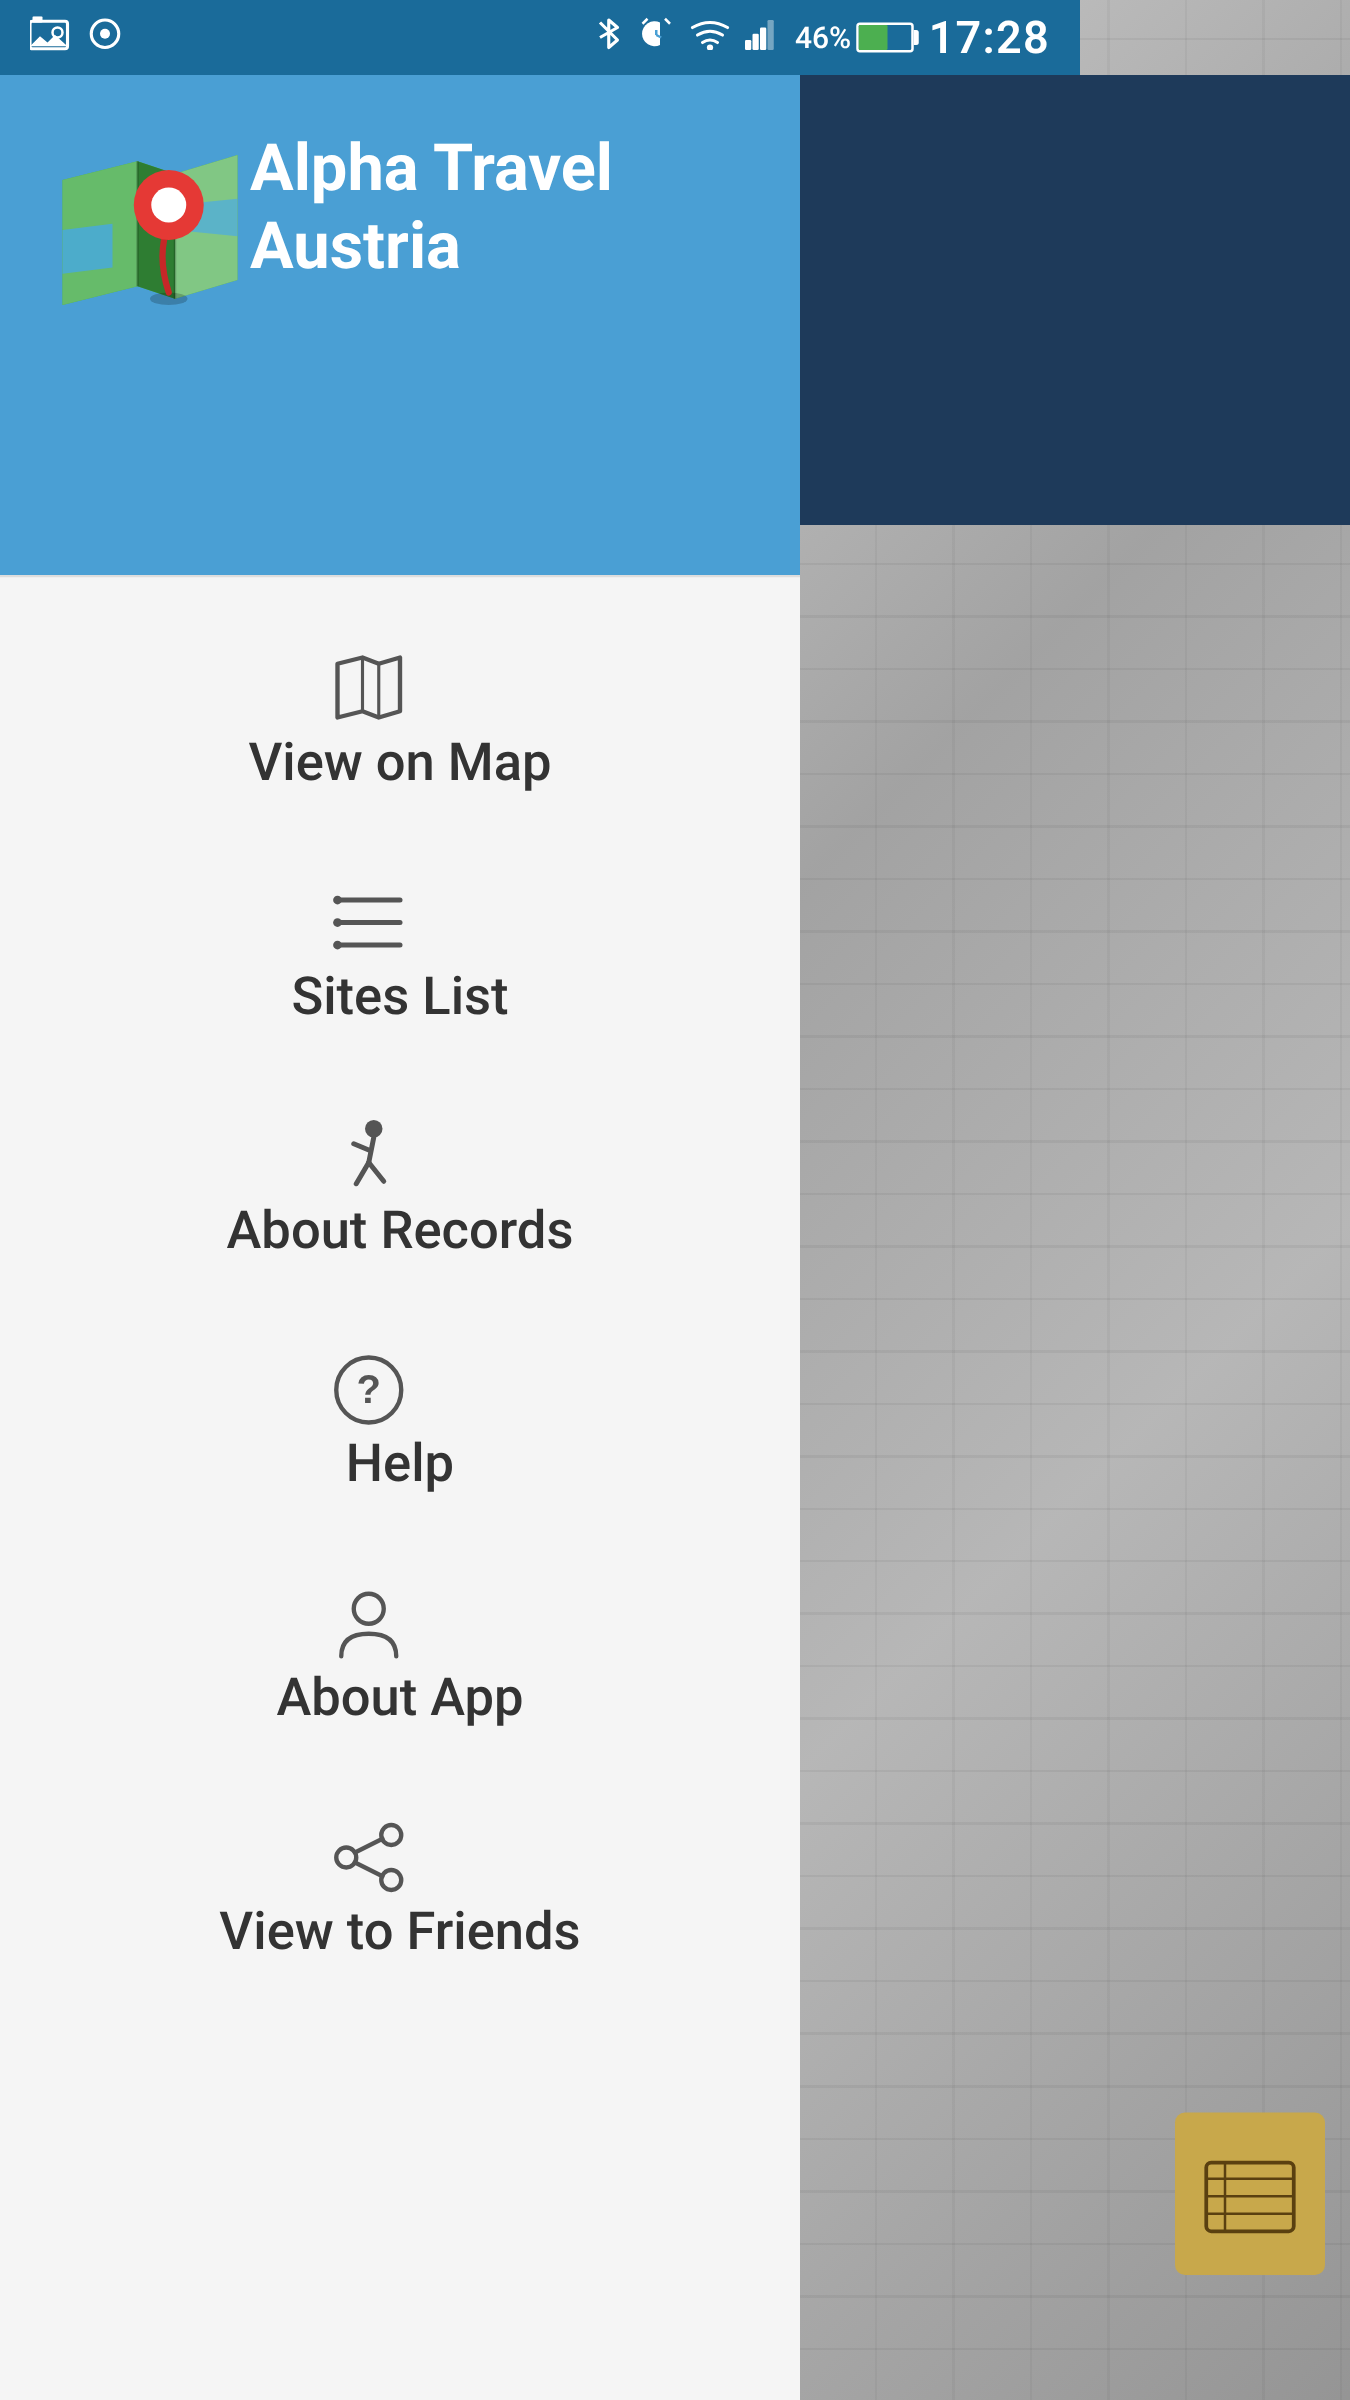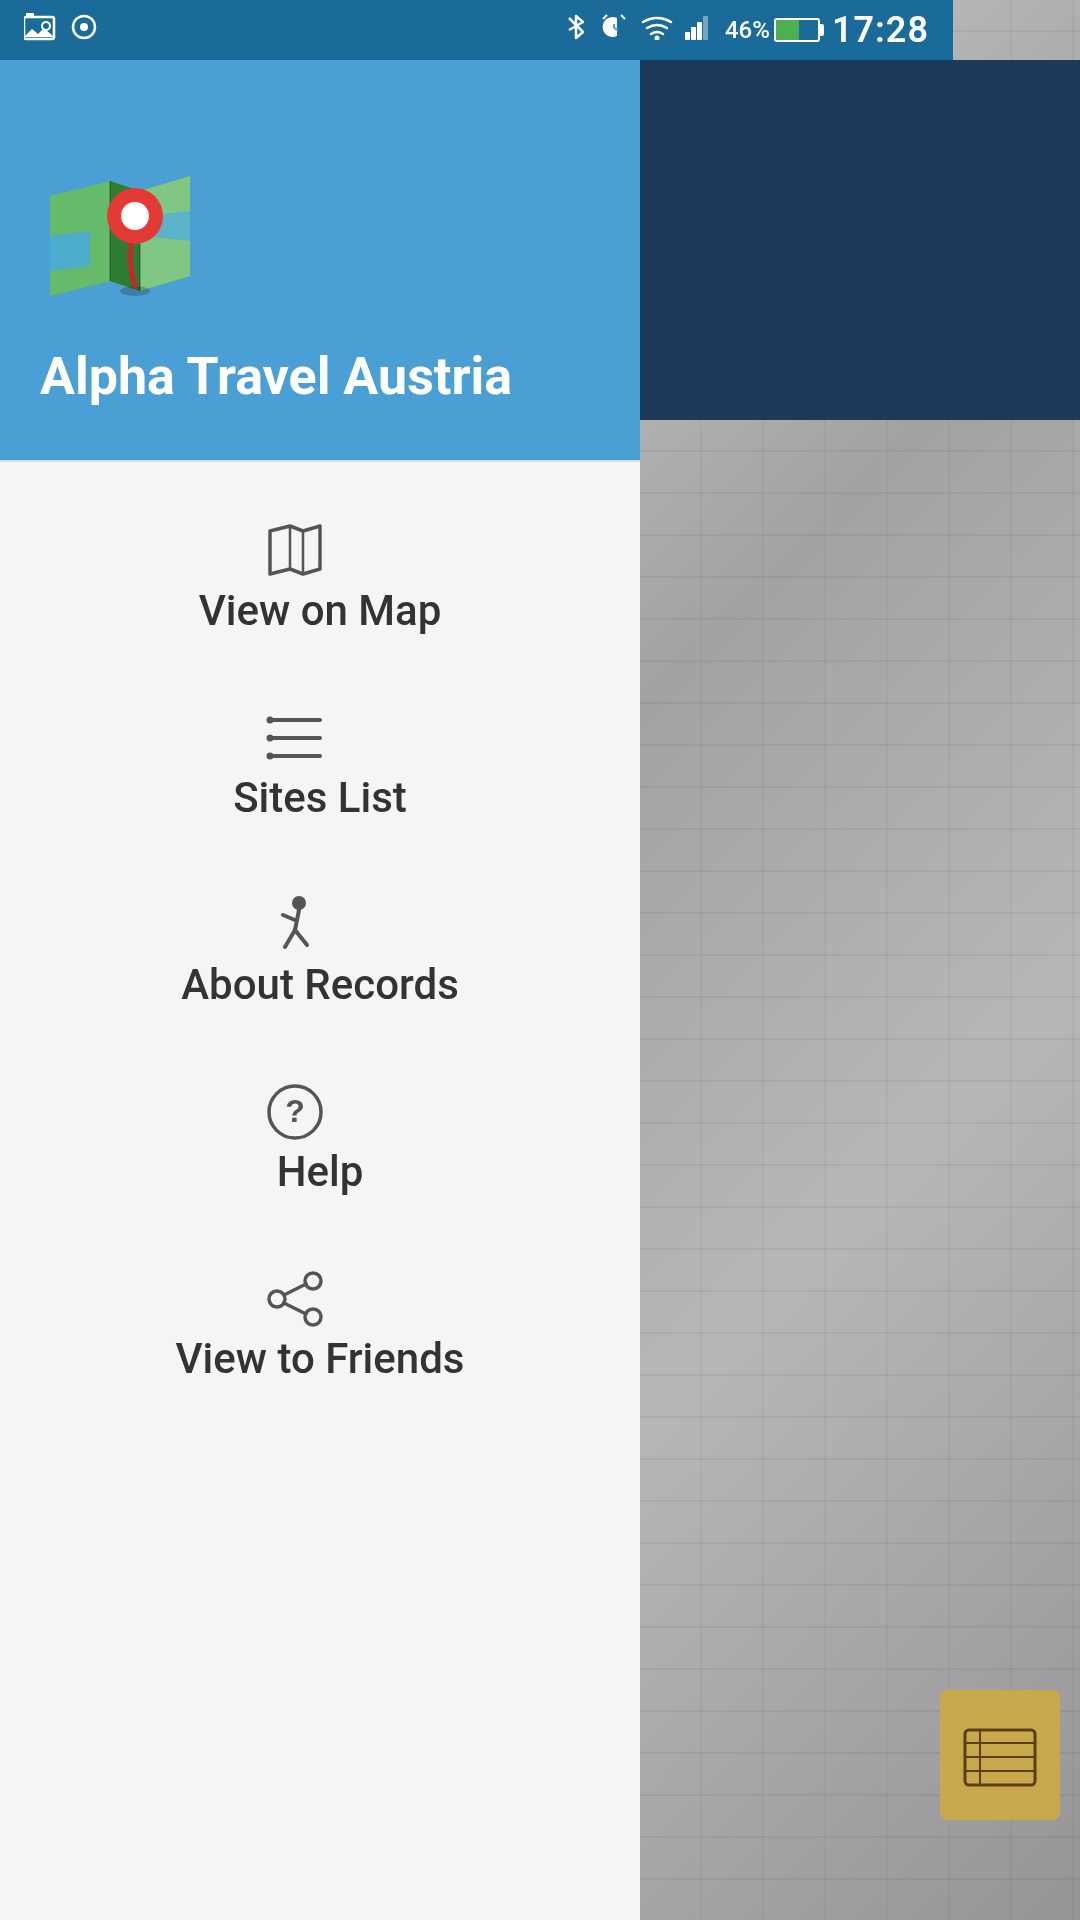--- a/index.html
+++ b/index.html
@@ -67,21 +67,21 @@
       z-index: 10;
       display: flex;
       flex-direction: column;
     }
 
     
     .status-bar {
       position: absolute;
       top: 0;
       left: 0;
-      width: 953px;
+      width: 864px;
       height: 60px;
       background: #1a6b9a;
       z-index: 20;
       display: flex;
       align-items: center;
       justify-content: space-between;
       padding: 0 24px;
     }
 
     .status-left {
@@ -149,21 +149,21 @@
       height: 100%;
       background: #4caf50;
       border-radius: 1px;
     }
 
     
     .drawer-header {
       background: #4a9fd4;
       padding: 104px 40px 40px 40px;
       display: flex;
-      flex-direction: column;
+      flex-direction: row;
       align-items: flex-start;
       min-height: 460px;
       justify-content: flex-end;
     }
 
     .app-logo {
       width: 160px;
       height: 160px;
       margin-bottom: 30px;
     }
@@ -403,20 +403,29 @@
     <div class="menu-item">
       <div class="menu-item-icon">
         <svg class="icon-svg" viewBox="0 0 60 60" fill="none">
           <circle cx="30" cy="30" r="26" stroke="#555" stroke-width="3.5"></circle>
           <text x="30" y="40" text-anchor="middle" font-size="32" font-weight="700" fill="#555" font-family="Arial">?</text>
         </svg>
       </div>
       <span class="menu-item-label">Help</span>
     </div>
 
+    <div class="menu-item">
+      <div class="menu-item-icon">
+        <svg class="icon-svg" viewBox="0 0 60 60" fill="none">
+          <circle cx="30" cy="18" r="12" stroke="#555" stroke-width="3.5"></circle>
+          <path d="M8 56 Q8 38 30 38 Q52 38 52 56" stroke="#555" stroke-width="3.5" stroke-linecap="round" fill="none"></path>
+        </svg>
+      </div>
+      <span class="menu-item-label">About App</span>
+    </div>
 
     <div class="menu-item">
       <div class="menu-item-icon">
         <svg class="icon-svg" viewBox="0 0 60 60" fill="none">
           <circle cx="48" cy="12" r="8" stroke="#555" stroke-width="3.5"></circle>
           <circle cx="12" cy="30" r="8" stroke="#555" stroke-width="3.5"></circle>
           <circle cx="48" cy="48" r="8" stroke="#555" stroke-width="3.5"></circle>
           <line x1="19" y1="26" x2="41" y2="15" stroke="#555" stroke-width="3.5" stroke-linecap="round"></line>
           <line x1="19" y1="34" x2="41" y2="45" stroke="#555" stroke-width="3.5" stroke-linecap="round"></line>
         </svg>

